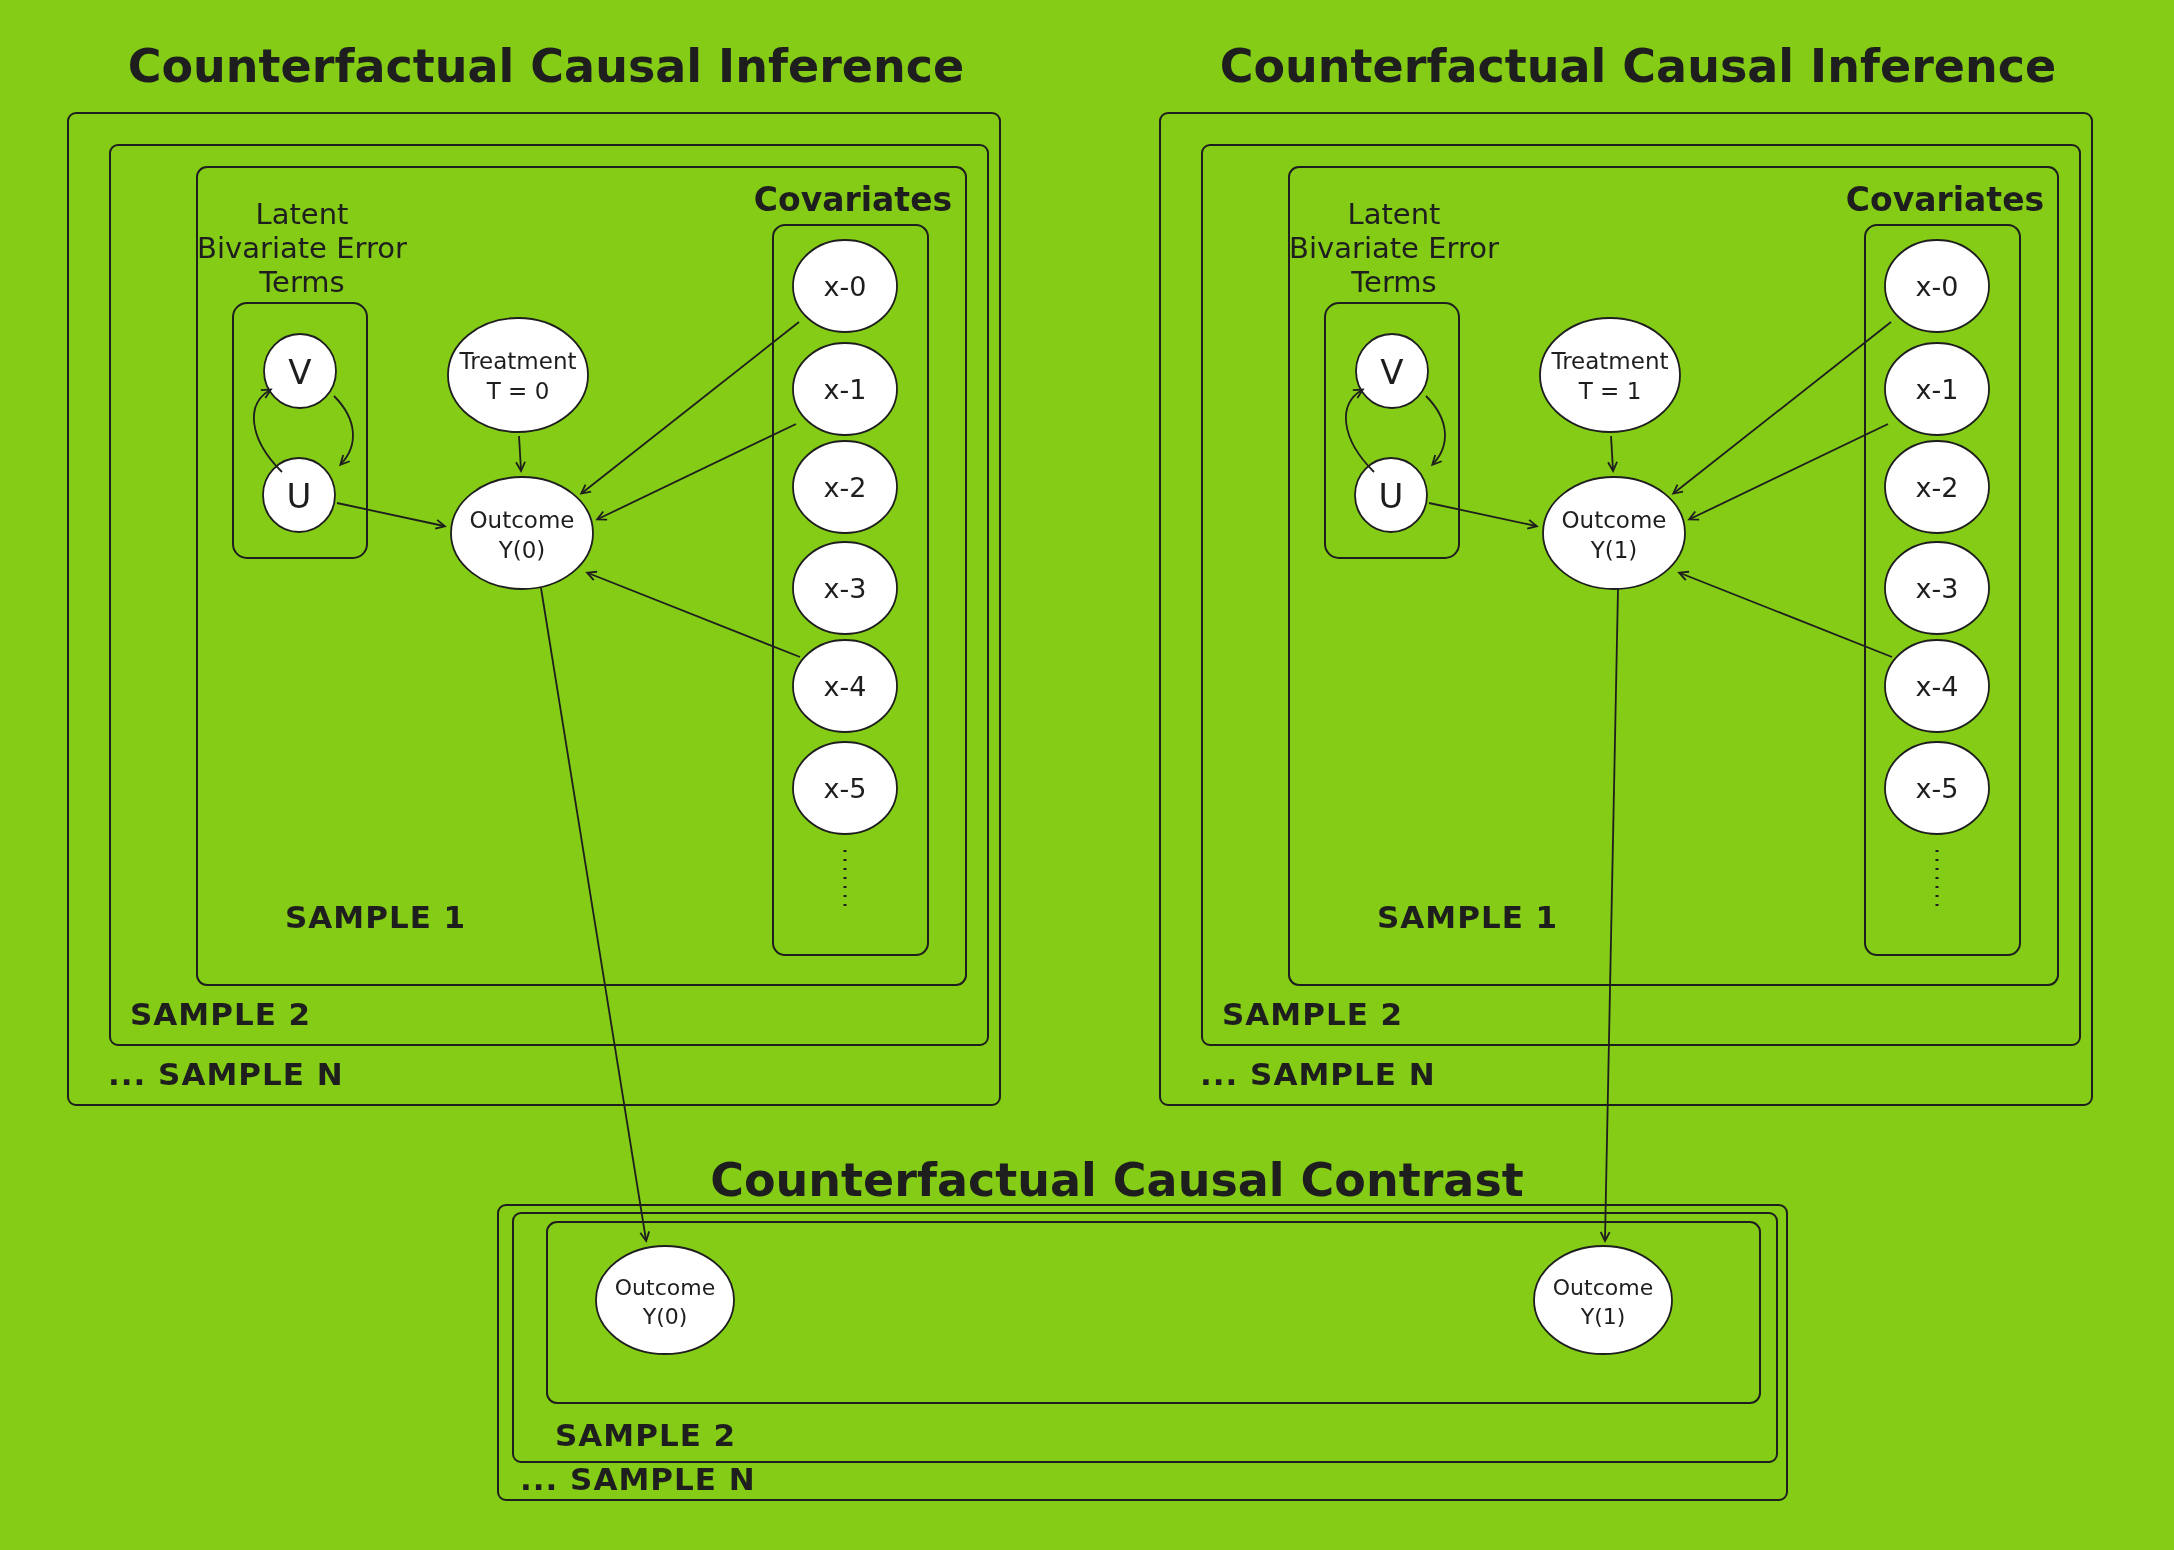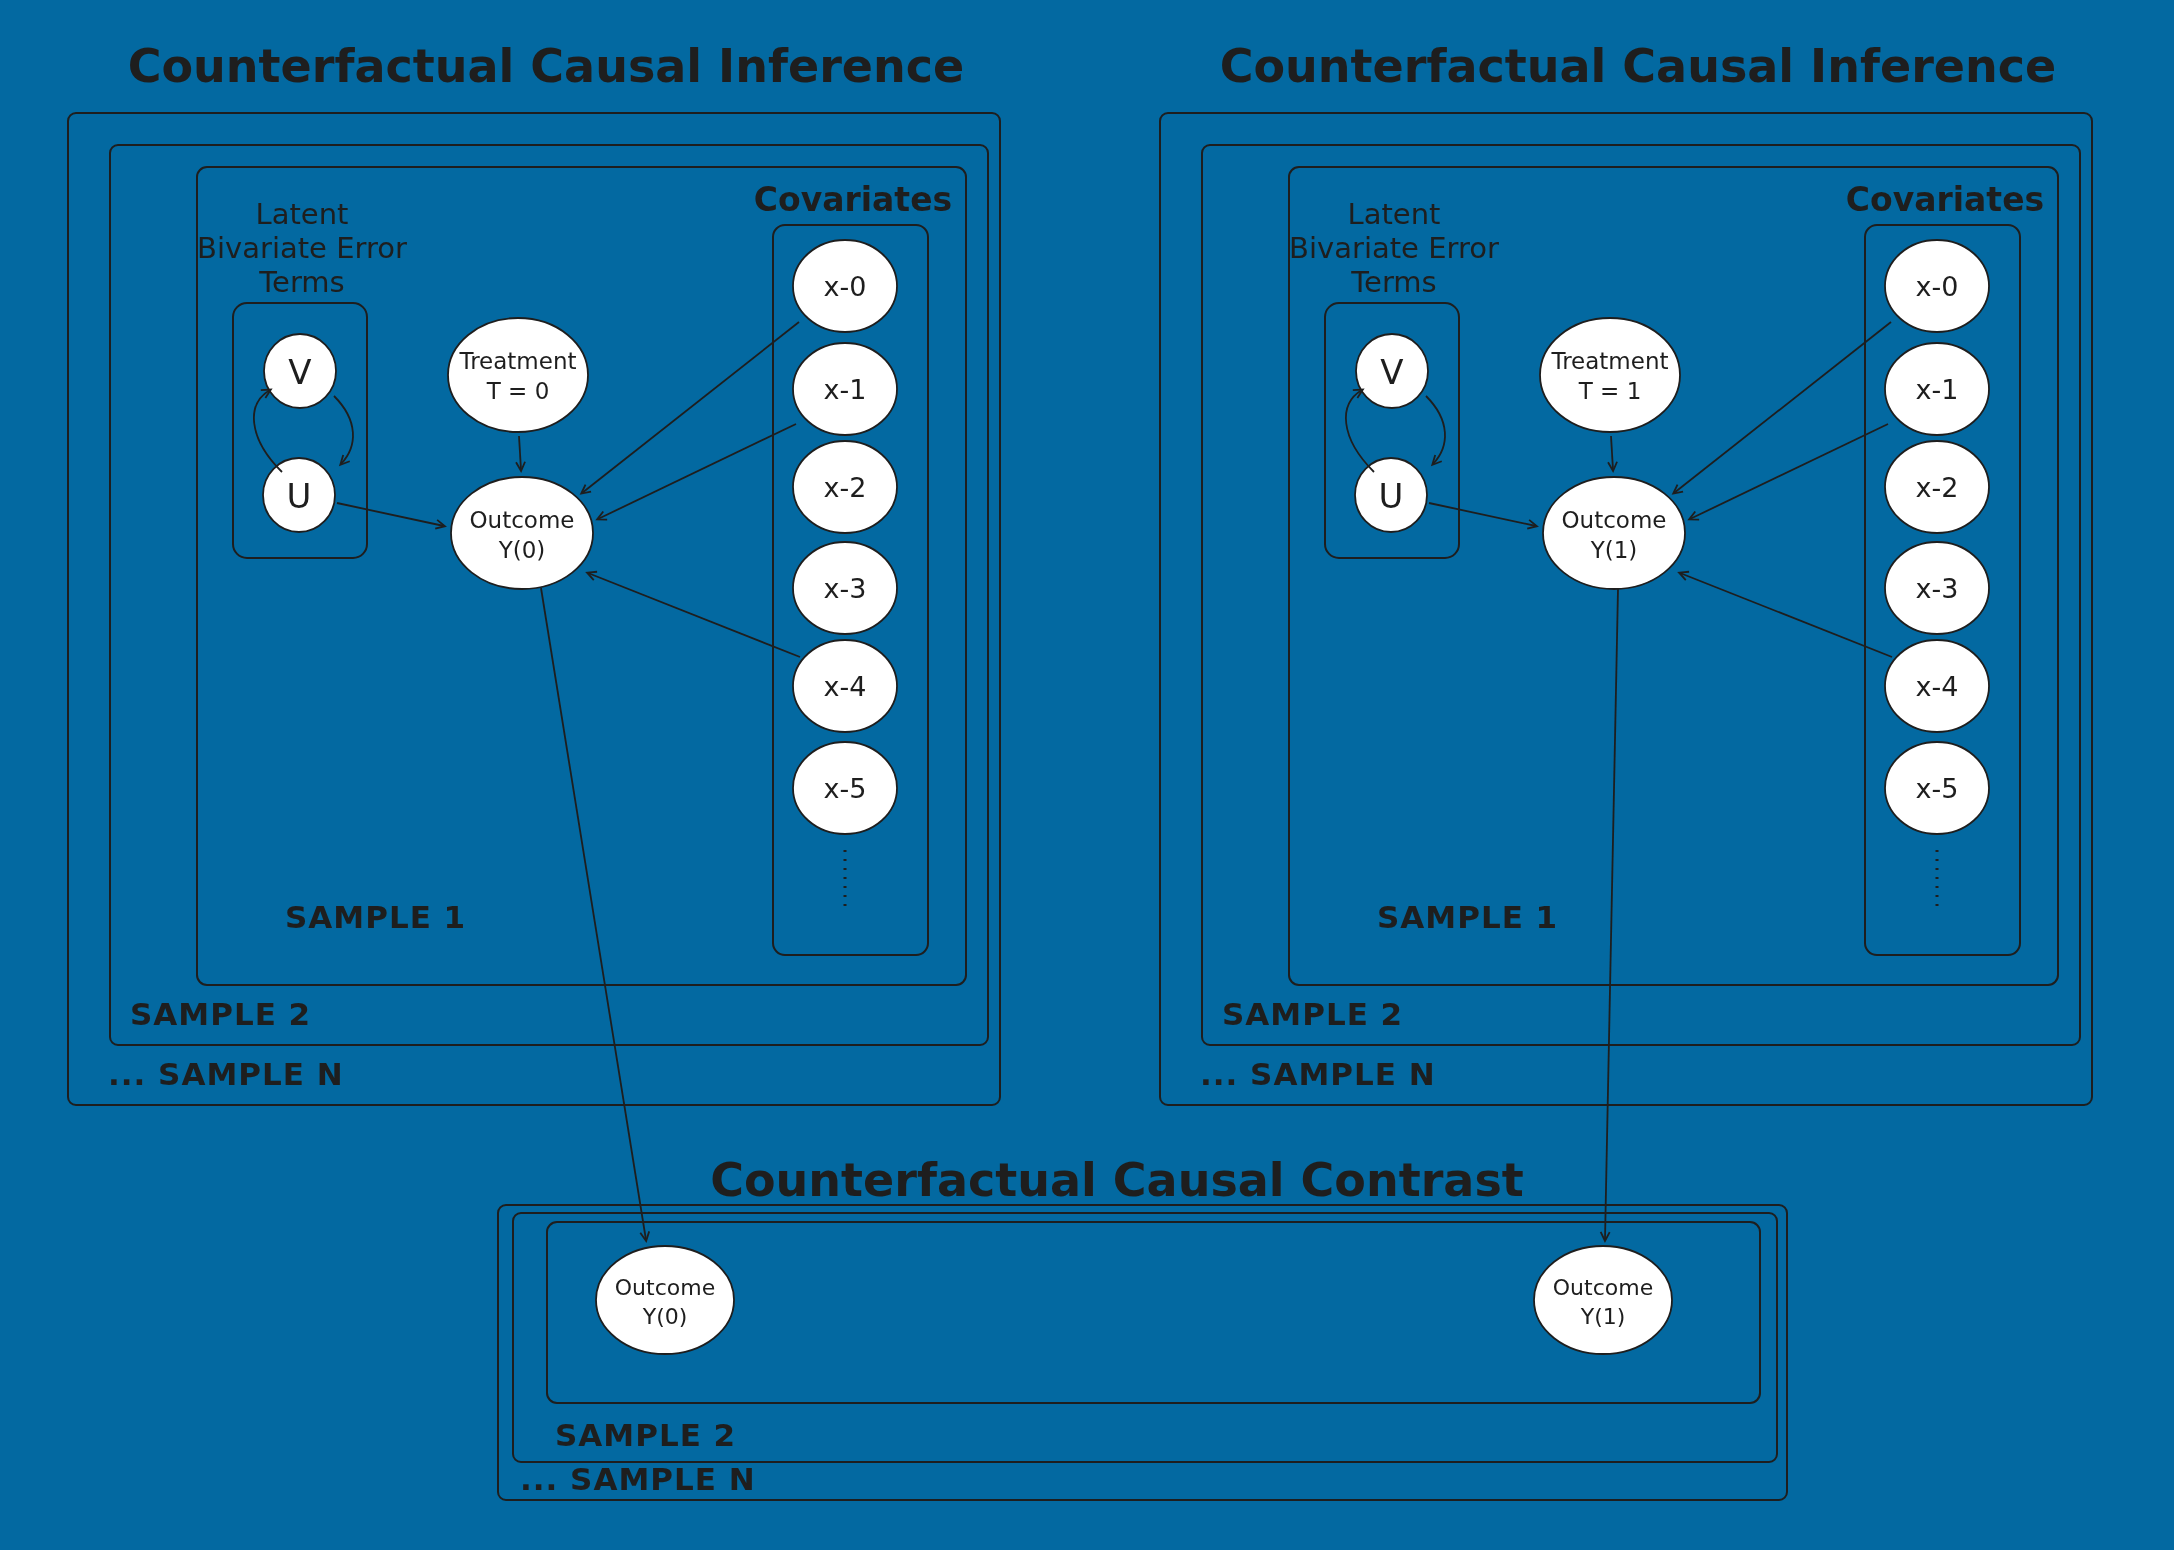--- a/index.html
+++ b/index.html
@@ -1,16 +1,16 @@
 <!DOCTYPE html>
 <html><head>
 <meta charset="utf-8">
 <style>
   html,body{margin:0;padding:0;background:#ffffff;}
-  .stage{width:2174px;height:1550px;position:relative;background:#0369a1;
+  .stage{width:2174px;height:1550px;position:relative;background:#84cc16;
          font-family:"DejaVu Sans", sans-serif;}
   svg{display:block;}
   .box{fill:none;stroke:#1e1e1e;stroke-width:2;}
   .node{stroke:#1e1e1e;stroke-width:1.8;fill:#ffffff;}
   .edge{stroke:#1e1e1e;stroke-width:1.8;fill:none;}
   .dots{stroke:#1e1e1e;stroke-width:3;fill:none;stroke-dasharray:2 7;}
   text{fill:#1e1e1e;}
   .ttl{font-size:46px;font-weight:600;text-anchor:middle;}
   .lbl{font-size:29px;font-weight:500;text-anchor:middle;}
   .covttl{font-size:33px;font-weight:600;text-anchor:middle;}

